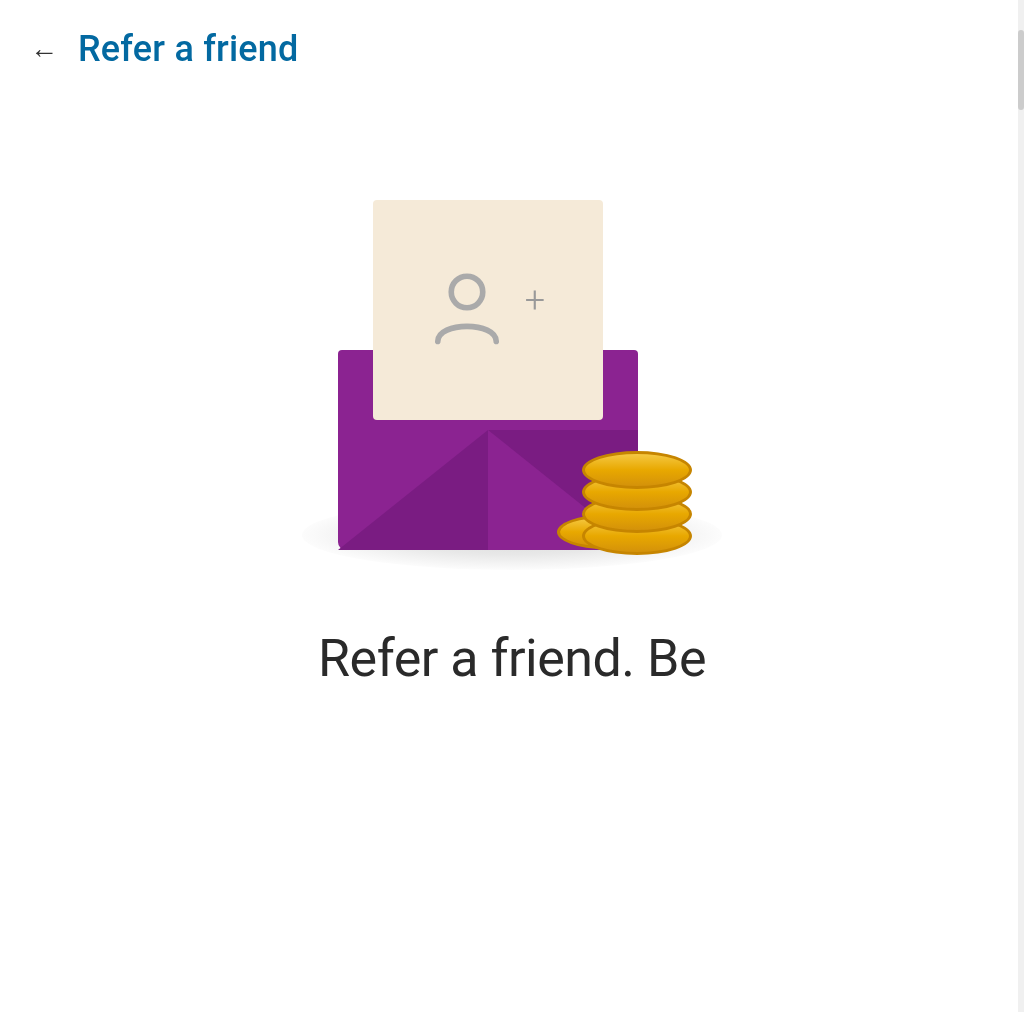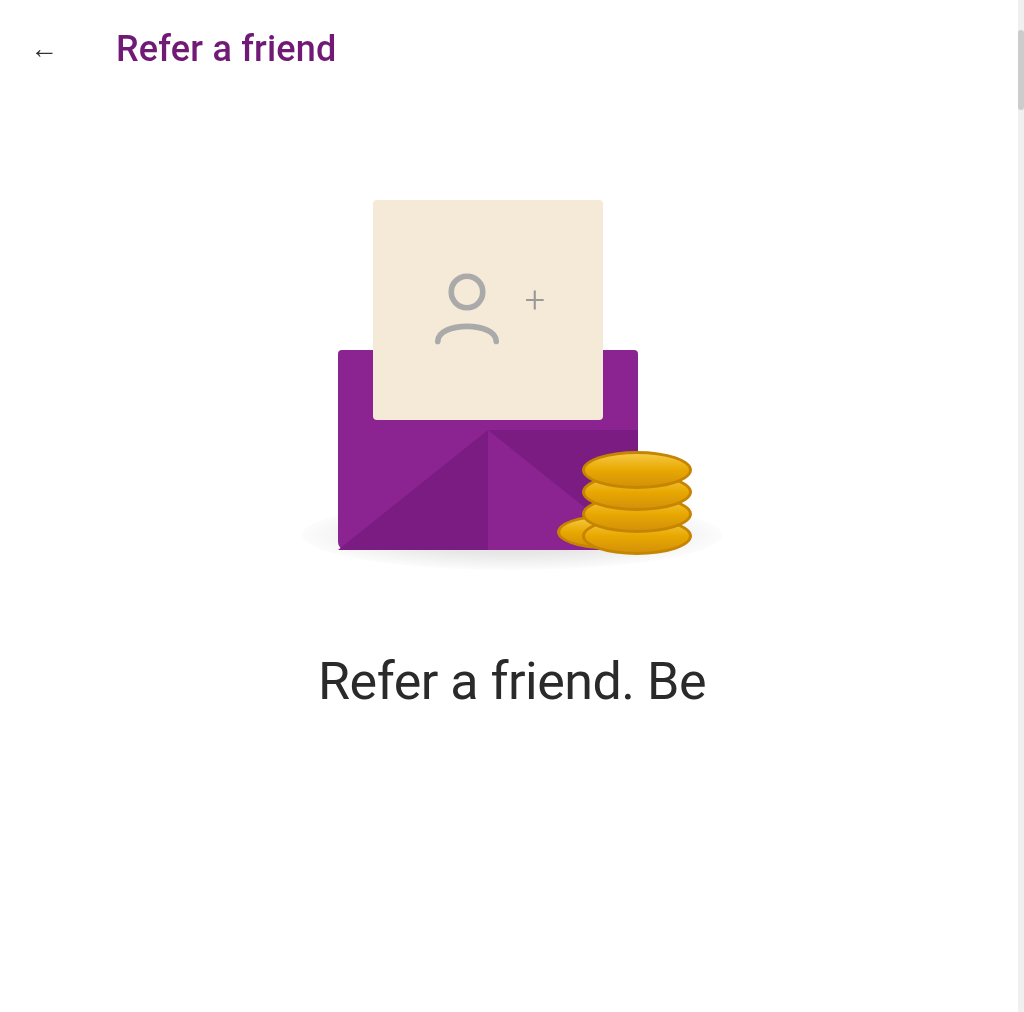--- a/index.html
+++ b/index.html
@@ -30,23 +30,22 @@
       font-size: 28px;
       color: #333;
       font-weight: 300;
       line-height: 1;
       user-select: none;
     }
 
     .page-title {
       font-size: 36px;
       font-weight: 500;
-      color: #701a75;
+      color: #0369a1;
       letter-spacing: 0.2px;
-      margin-left: 38px;
     }
 
     
     .scrollbar-track {
       position: absolute;
       right: 0;
       top: 0;
       width: 6px;
       height: 100%;
       background: #f0f0f0;
@@ -218,21 +217,21 @@
       height: 34px;
       border-radius: 50%;
       background: linear-gradient(180deg, #f5c842 0%, #e8a800 50%, #d4920a 100%);
       border: 3px solid #c68500;
       bottom: 6px;
       left: 0px;
     }
 
     
     .tagline {
-      margin-top: 39px;
+      margin-top: 16px;
       text-align: center;
       font-size: 52px;
       font-weight: 400;
       color: #2a2a2a;
       line-height: 1.25;
       letter-spacing: -0.5px;
     }
   </style>
 </head>
 <body>

